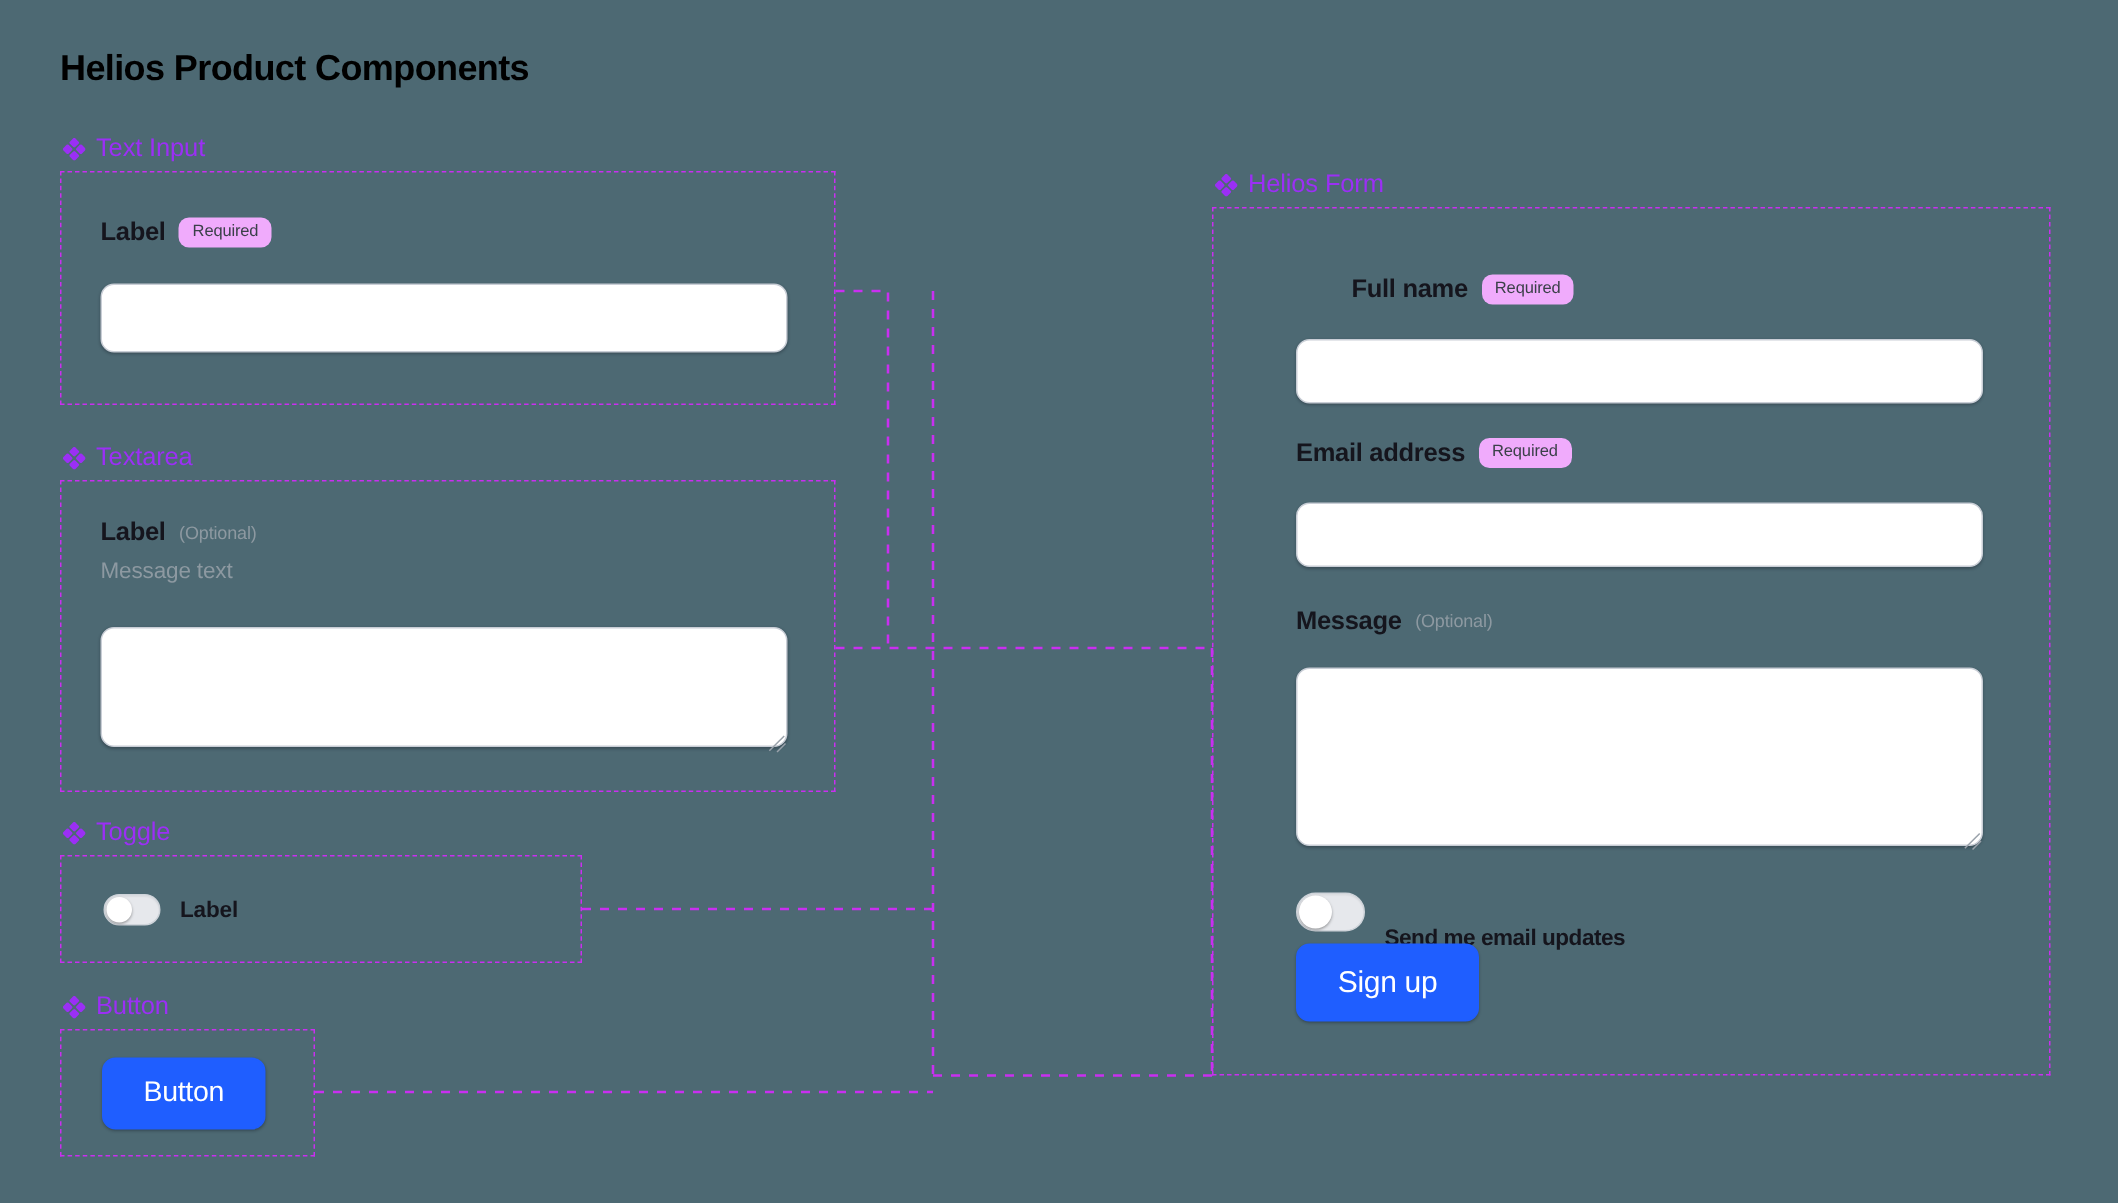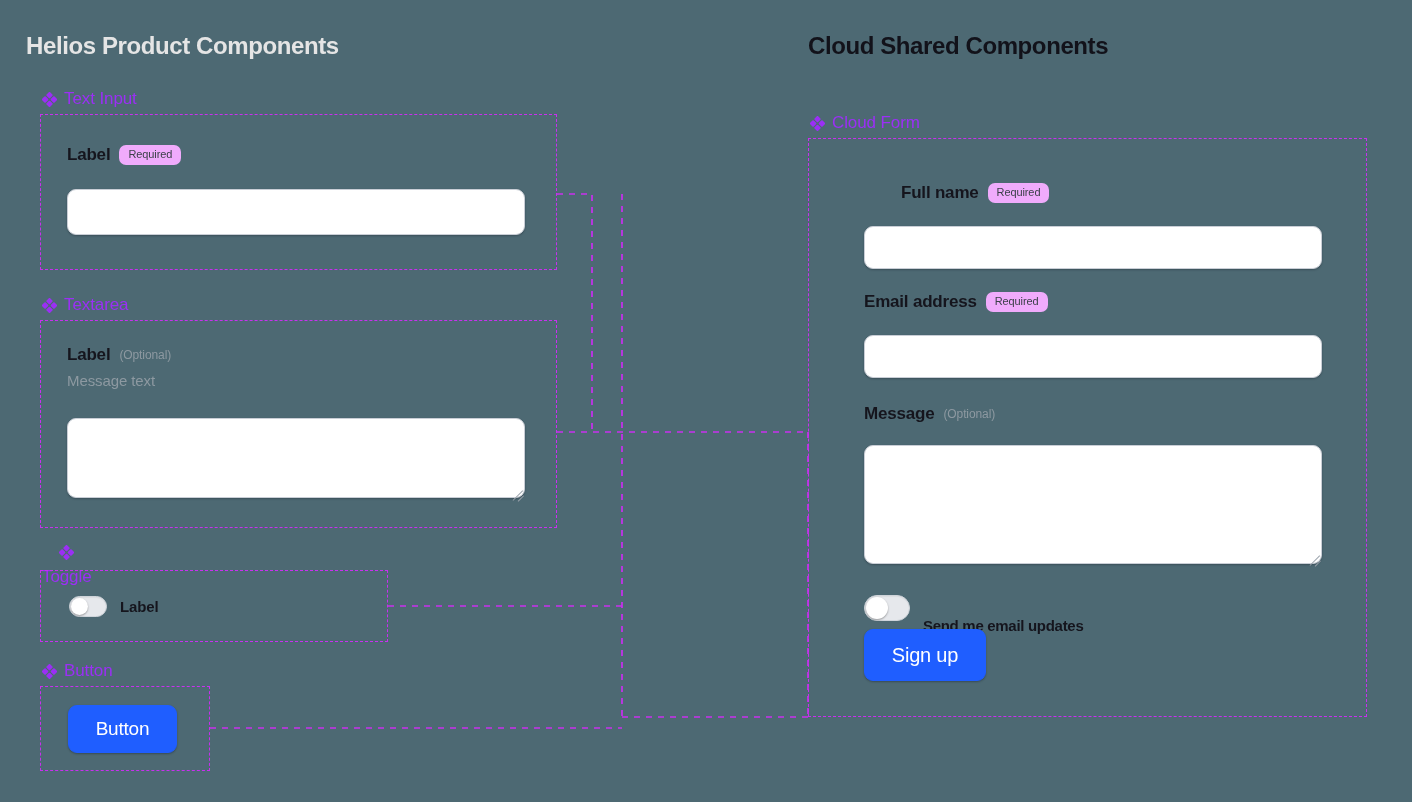--- a/index.html
+++ b/index.html
@@ -14,21 +14,21 @@
   .stage{position:absolute;inset:0;}
 
   
   .connectors{position:absolute;inset:0;pointer-events:none;z-index:1;}
 
   
   .col-title{
     position:absolute;
     font-size:24px;font-weight:700;letter-spacing:-0.4px;
   }
-  #title-left{left:26px;top:32px;color:#e5e5e5;}
+  #title-left{left:40px;top:32px;color:#000000;}
   #title-right{left:808px;top:32px;color:#12121a;}
 
   
   .comp-label{
     position:absolute;
     display:flex;align-items:center;gap:7px;
     color:#9b2ff5;font-size:17px;font-weight:400;letter-spacing:-0.1px;
     white-space:nowrap;
   }
   .diamond-icon{width:15px;height:15px;display:block;flex:none;}
@@ -184,21 +184,21 @@
       <div class="field-label">
         <span>Label</span>
         <span class="optional">(Optional)</span>
       </div>
       <div class="helper">Message text</div>
     </div>
     <textarea class="txt-area" style="left: 26px; top: 97px; position: absolute; width: 458px; height: 80px;" placeholder=""></textarea>
     <span class="resize-grip" style="left:470px;top:166px;"></span>
   </div>
 
-  <div class="comp-label" style="left:42px;top:545px;flex-direction:column;">
+  <div class="comp-label" style="left:42px;top:545px;">
     <svg class="diamond-icon" viewBox="0 0 16 16">
       <g fill="#9b2ff5">
         <rect x="5.3" y="0.6" width="5.4" height="5.4" rx="1" transform="rotate(45 8 3.3)"></rect>
         <rect x="0.6" y="5.3" width="5.4" height="5.4" rx="1" transform="rotate(45 3.3 8)"></rect>
         <rect x="10" y="5.3" width="5.4" height="5.4" rx="1" transform="rotate(45 12.7 8)"></rect>
         <rect x="5.3" y="10" width="5.4" height="5.4" rx="1" transform="rotate(45 8 12.7)"></rect>
       </g>
     </svg>
     <span>Toggle</span>
   </div>
@@ -221,32 +221,31 @@
         <rect x="5.3" y="10" width="5.4" height="5.4" rx="1" transform="rotate(45 8 12.7)"></rect>
       </g>
     </svg>
     <span>Button</span>
   </div>
 
   <div class="frame" style="left:40px;top:686px;width:170px;height:85px;">
     <button class="btn btn-primary" style="position:absolute;left:27px;top:18px;width:109px;height:48px;font-size:19px;">Button</button>
   </div>
 
-  <div id="title-right" class="col-title">Cloud Shared Components</div>
 
   <div class="comp-label" style="left:810px;top:113px;">
     <svg class="diamond-icon" viewBox="0 0 16 16">
       <g fill="#9b2ff5">
         <rect x="5.3" y="0.6" width="5.4" height="5.4" rx="1" transform="rotate(45 8 3.3)"></rect>
         <rect x="0.6" y="5.3" width="5.4" height="5.4" rx="1" transform="rotate(45 3.3 8)"></rect>
         <rect x="10" y="5.3" width="5.4" height="5.4" rx="1" transform="rotate(45 12.7 8)"></rect>
         <rect x="5.3" y="10" width="5.4" height="5.4" rx="1" transform="rotate(45 8 12.7)"></rect>
       </g>
     </svg>
-    <span>Cloud Form</span>
+    <span>Helios Form</span>
   </div>
 
   <div class="frame" style="left:808px;top:138px;width:559px;height:579px;">
 
     <div style="position:absolute;left:55px;top:44px;margin-left:37px;">
       <div class="field-label">
         <span>Full name</span>
         <span class="badge">Required</span>
       </div>
     </div>

